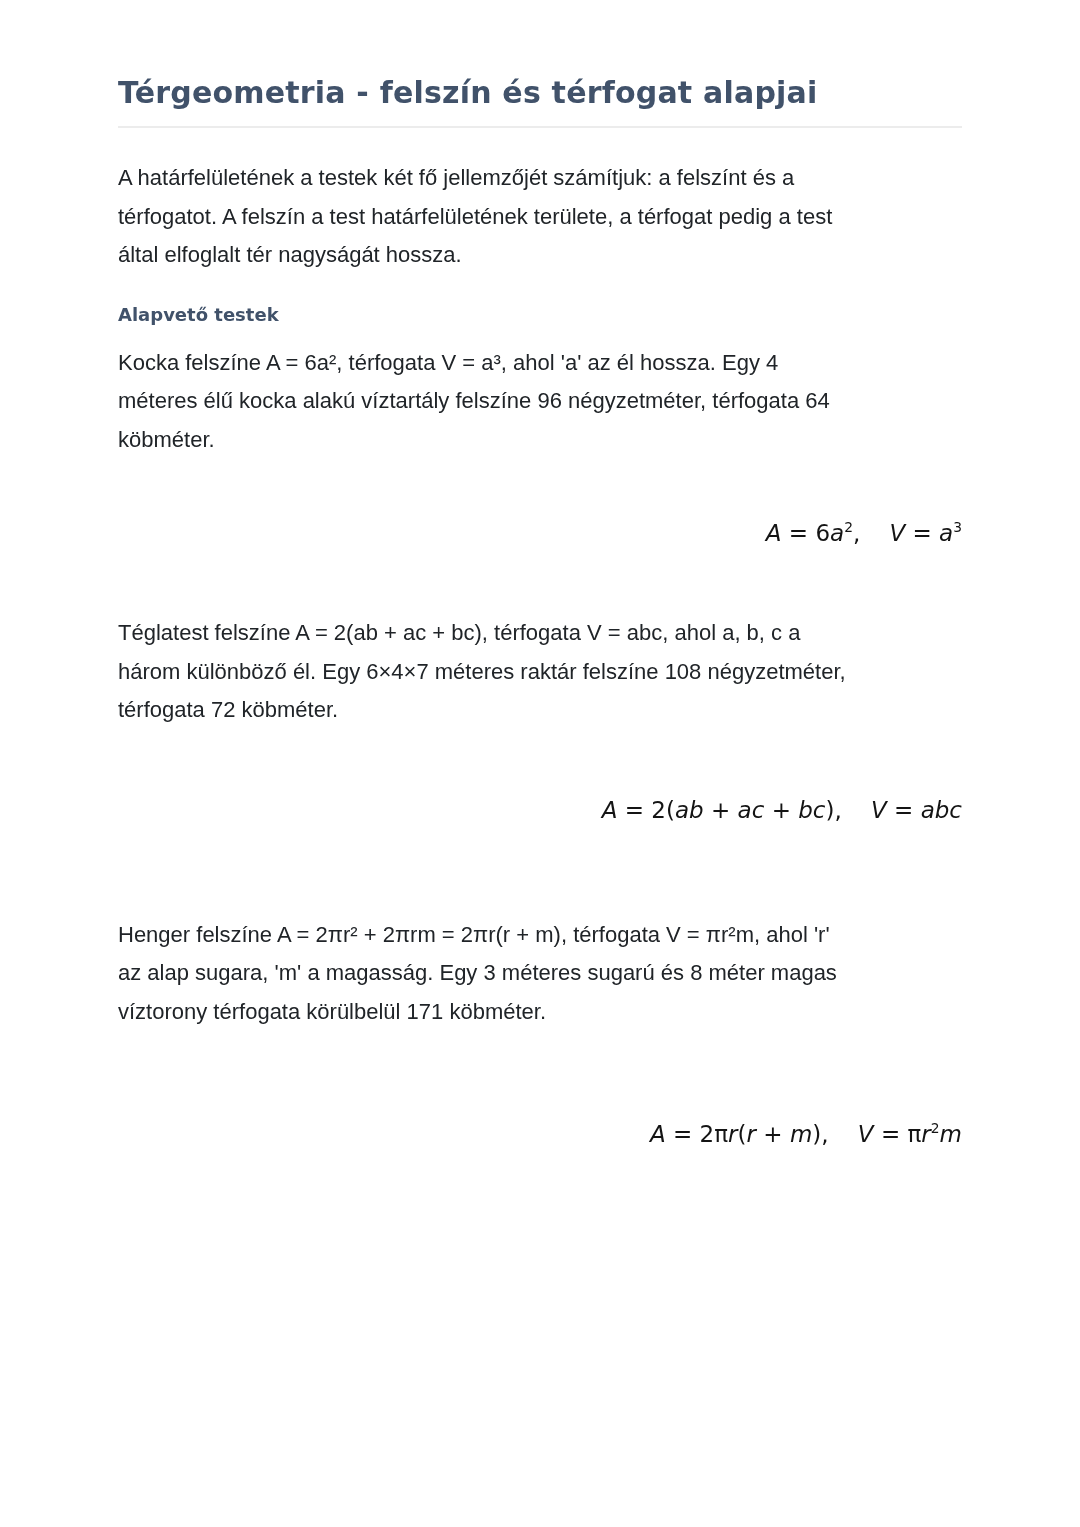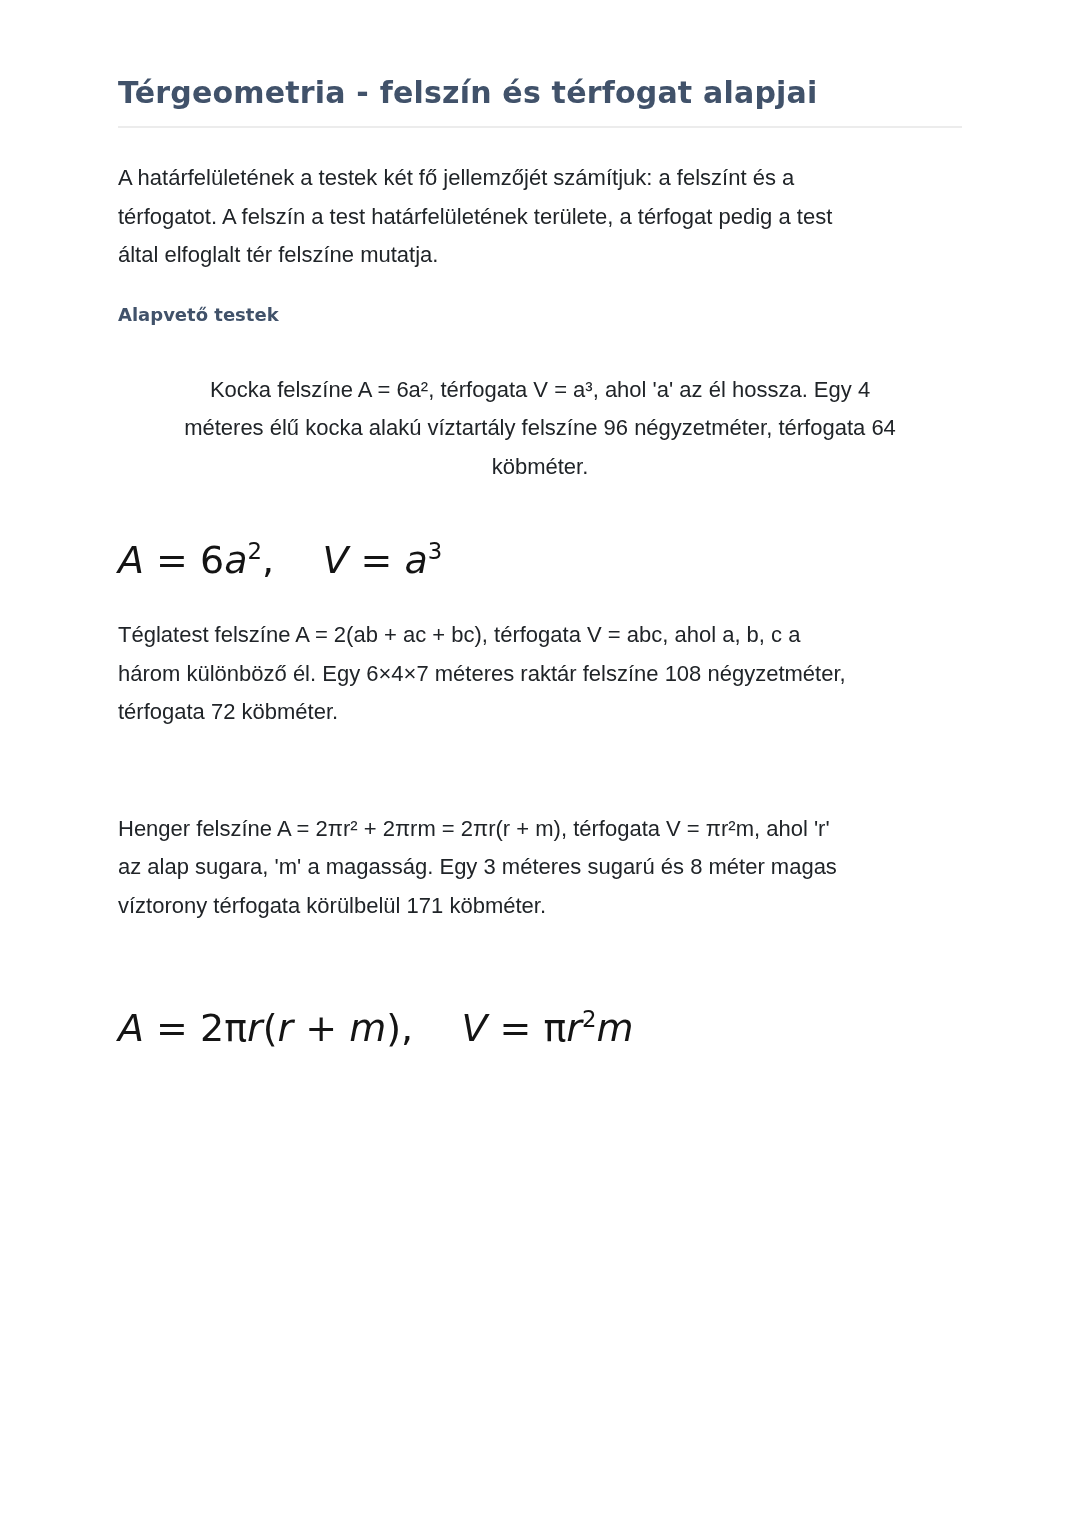--- a/index.html
+++ b/index.html
@@ -50,28 +50,28 @@
   }
   .intro-para   { margin-top: 31px; }
   .section-heading {
     margin: 27px 0 0 0;
     font-family: "DejaVu Sans", sans-serif;
     font-weight: bold;
     font-size: 18px;
     line-height: 26px;
     color: var(--heading-color);
   }
-  .cube-para    { margin-top: 43px; text-align: center; }
-  .cuboid-para  { margin-top: 28px; }
+  .cube-para    { margin-top: 16px; }
+  .cuboid-para  { margin-top: 53px; }
   .cylinder-para{ margin-top: 78px; }
   .formula {
     font-family: "DejaVu Sans", sans-serif;
-    font-size: 38px;
+    font-size: 23px;
     line-height: 56px;
-    text-align: left;
+    text-align: right;
     color: var(--formula-color);
     white-space: pre;
   }
   .formula-cube     { margin-top: 46px; }
   .formula-cuboid   { margin-top: 52px; }
   .formula-cylinder { margin-top: 75px; }
   .formula .it { font-style: italic; }
   .formula sup {
     font-size: 0.6em;
     line-height: 0;
@@ -82,39 +82,40 @@
 
 <div class="page">
 
   <h1 class="doc-title">Térgeometria - felszín és térfogat alapjai</h1>
 
   <div class="rule"></div>
 
   <div class="para intro-para">
       <div class="line">A határfelületének a testek két fő jellemzőjét számítjuk: a felszínt és a</div>
       <div class="line">térfogatot. A felszín a test határfelületének területe, a térfogat pedig a test</div>
-      <div class="line">által elfoglalt tér felszíne mutatja.</div>
+      <div class="line">által elfoglalt tér nagyságát hossza.</div>
     </div>
 
   <h2 class="section-heading">Alapvető testek</h2>
 
   <div class="para cube-para">
       <div class="line">Kocka felszíne A = 6a², térfogata V = a³, ahol 'a' az él hossza. Egy 4</div>
       <div class="line">méteres élű kocka alakú víztartály felszíne 96 négyzetméter, térfogata 64</div>
       <div class="line">köbméter.</div>
     </div>
 
   <div class="formula formula-cube"><span class="it">A</span><span> = 6</span><span class="it">a</span><sup>2</sup><span>,    </span><span class="it">V</span><span> = </span><span class="it">a</span><sup>3</sup></div>
 
   <div class="para cuboid-para">
       <div class="line">Téglatest felszíne A = 2(ab + ac + bc), térfogata V = abc, ahol a, b, c a</div>
       <div class="line">három különböző él. Egy 6×4×7 méteres raktár felszíne 108 négyzetméter,</div>
       <div class="line">térfogata 72 köbméter.</div>
     </div>
 
+  <div class="formula formula-cuboid"><span class="it">A</span><span> = 2(</span><span class="it">ab</span><span> + </span><span class="it">ac</span><span> + </span><span class="it">bc</span><span>),    </span><span class="it">V</span><span> = </span><span class="it">abc</span></div>
 
   <div class="para cylinder-para">
       <div class="line">Henger felszíne A = 2πr² + 2πrm = 2πr(r + m), térfogata V = πr²m, ahol 'r'</div>
       <div class="line">az alap sugara, 'm' a magasság. Egy 3 méteres sugarú és 8 méter magas</div>
       <div class="line">víztorony térfogata körülbelül 171 köbméter.</div>
     </div>
 
   <div class="formula formula-cylinder"><span class="it">A</span><span> = 2π</span><span class="it">r</span><span>(</span><span class="it">r</span><span> + </span><span class="it">m</span><span>),    </span><span class="it">V</span><span> = π</span><span class="it">r</span><sup>2</sup><span class="it">m</span></div>
 
 </div>

